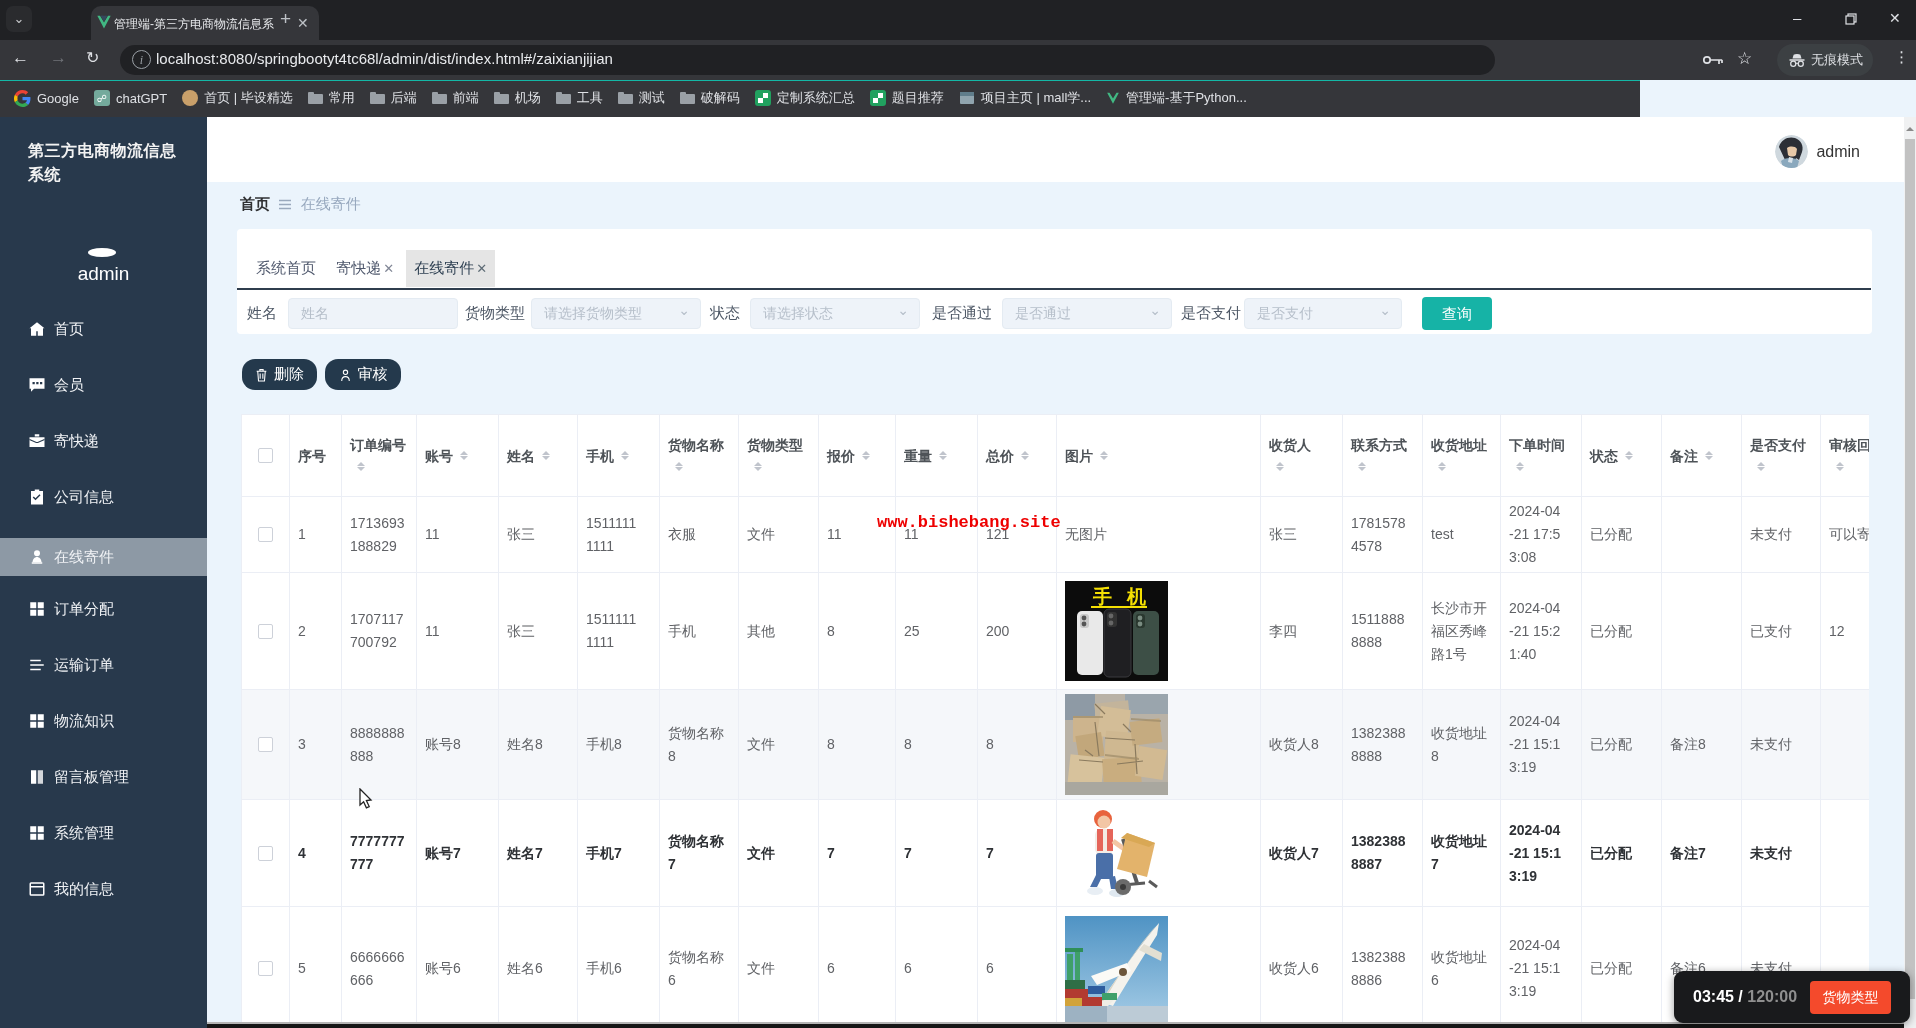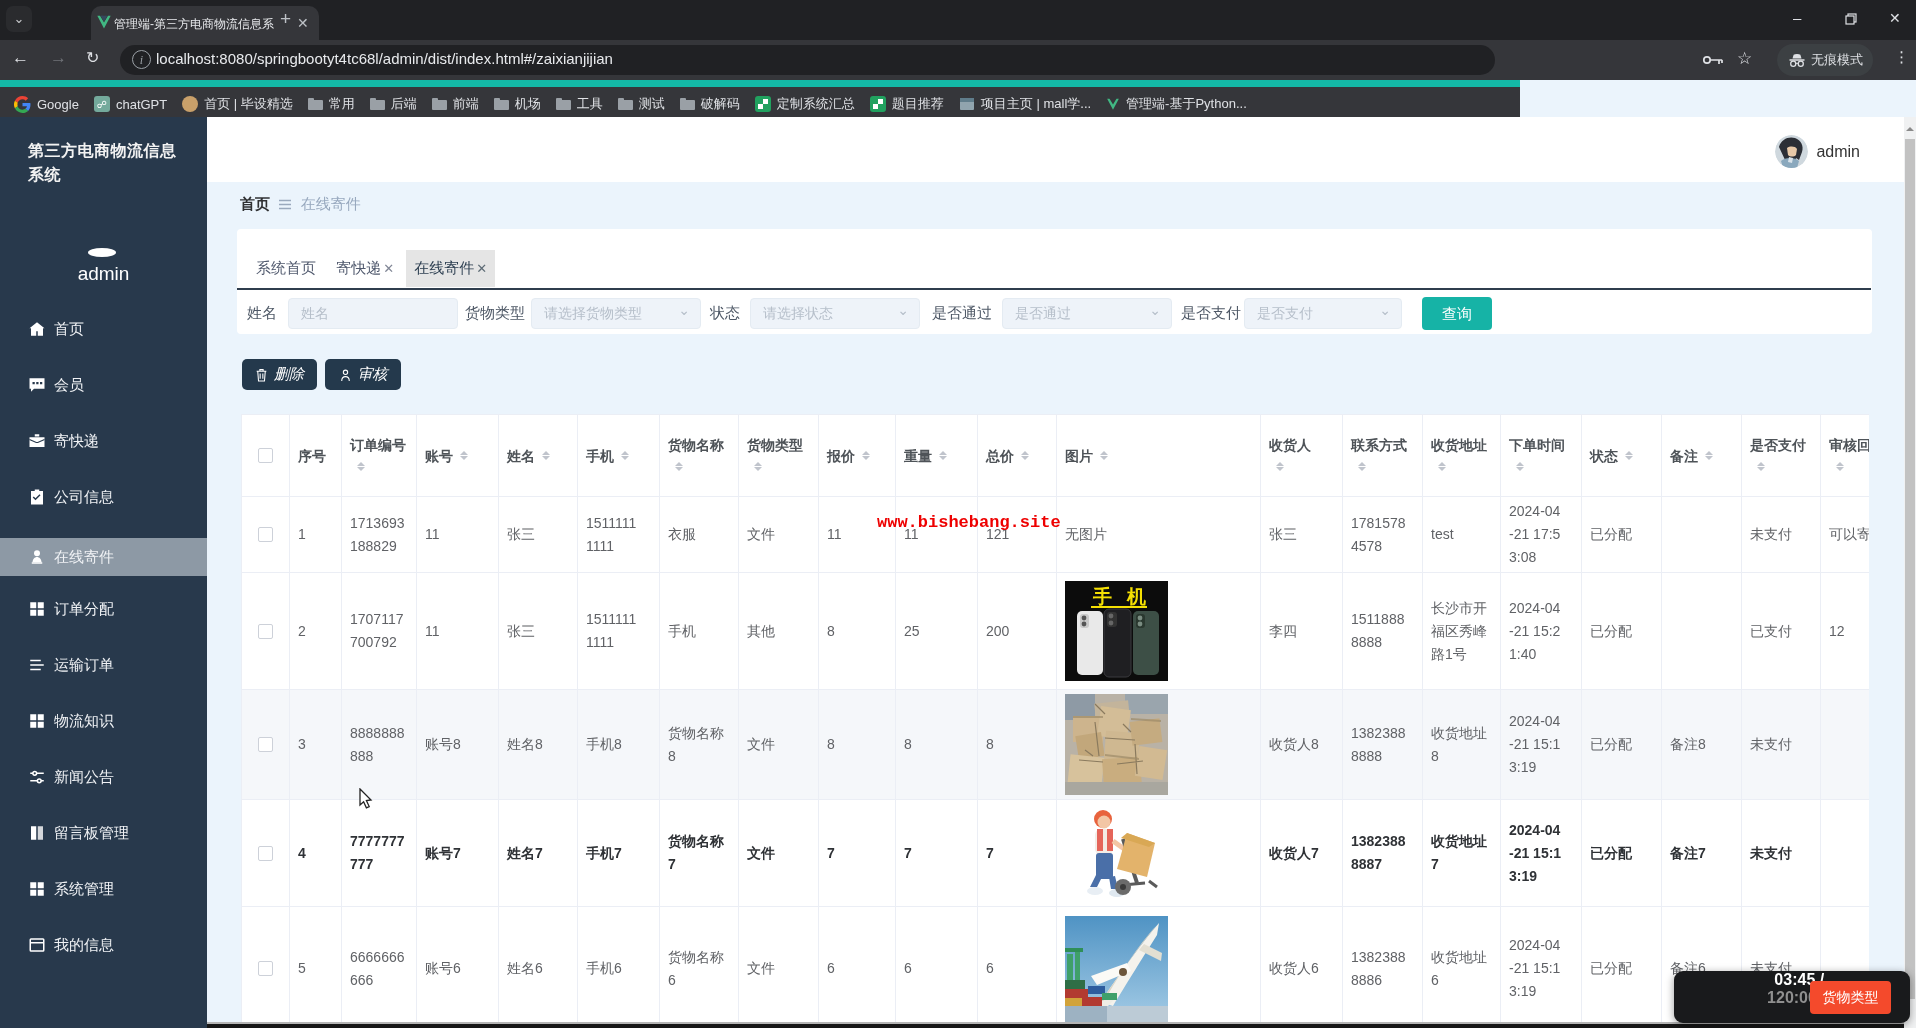--- a/index.html
+++ b/index.html
@@ -2,21 +2,21 @@
 <html><head>
 <meta charset="utf-8">
 <title>page</title>
 <style>
 * { margin:0; padding:0; box-sizing:border-box; }
 html,body { width:1916px; height:1028px; overflow:hidden; font-family:"Liberation Sans", sans-serif; }
 body { position:relative; background:#ebf4fc; }
 
 #tabbar { position:absolute; left:0; top:0; width:1916px; height:40px; background:#202124; }
 #toolbar { position:absolute; left:0; top:40px; width:1916px; height:40px; background:#35363a; }
-#bookbar { position:absolute; left:0; top:80px; width:1520px; height:37px; background:#35363a; border-top:7px solid #14b8a6; }
+#bookbar { position:absolute; left:0; top:80px; width:1640px; height:37px; background:#35363a; border-top:1px solid #14b8a6; }
 .tab { position:absolute; left:43px; top:6px; width:228px; height:34px; background:#35363a; border-radius:10px 10px 0 0; color:#e8eaed; font-size:12px;margin-left:48px; }
 .chev { position:absolute; left:6px; top:6px; width:26px; height:26px; background:#2a2b2e; border-radius:7px; color:#c8cacd; text-align:center; line-height:26px; font-size:13px;}
 .bm { display:inline-flex; align-items:center; gap:6px; color:#dfe1e5; font-size:13px; margin-right:15px; white-space:nowrap; }
 .folder { width:15px; height:12px; position:relative; display:inline-block; }
 .folder:before { content:""; position:absolute; left:0; top:0; width:6px; height:3px; background:#9aa0a6; border-radius:1px 1px 0 0; }
 .folder:after { content:""; position:absolute; left:0; top:2px; width:15px; height:10px; background:#9aa0a6; border-radius:1px; }
 .gicon { width:16px; height:16px; border-radius:3px; background:#21a15f; display:inline-block; position:relative; }
 .gicon:after { content:""; position:absolute; left:3px; top:3px; width:10px; height:10px; background:conic-gradient(#fff 0 25%, transparent 0 50%, #fff 0 75%, transparent 0); }
 
 #sidebar { position:absolute; left:0; top:117px; width:207px; height:911px; background:#28394c; color:#fff; }
@@ -41,37 +41,37 @@
 .tabitem { display:inline-block; padding:0 8px; line-height:36px; }
 .tabitem .x { color:#808695; margin-left:2px; font-size:13px; }
 .tabactive { background:#e5e5e5; color:#2c3e50; }
 .tabline { position:absolute; left:0px; top:59px; width:1634px; height:2px; background:#2f3d4d; }
 
 .flt { position:absolute; top:68px; height:33px; display:flex; align-items:center; font-size:15px; color:#4e5866; }
 .finput { height:31px; background:#eef3f9; border:1px solid #e4ebf2; border-radius:4px; color:#b6bfca; font-size:14px; display:flex; align-items:center; padding-left:12px; position:relative;}
 .fsel:after { content:"\2304"; position:absolute; right:10px; top:3px; color:#b6bfca; font-size:14px; }
 #qbtn { position:absolute; left:1185px; top:68px; width:70px; height:33px; background:#16b3a6; color:#fff; font-size:15px; border-radius:4px; text-align:center; line-height:33px; }
 
-.abtn { position:absolute; top:242px; height:31px; background:#24394c; border-radius:5px; color:#fff; font-size:15px; display:flex; align-items:center; justify-content:center; gap:6px;font-style:italic; }
+.abtn { position:absolute; top:242px; height:31px; background:#24394c; border-radius:13px; color:#fff; font-size:15px; display:flex; align-items:center; justify-content:center; gap:6px; }
 
 #tbl { position:relative; border-collapse:collapse; table-layout:fixed; background:#fff; font-size:14px; color:#606266; }
 #tbl th, #tbl td { border:1px solid #ebeef5; padding:3px 8px; vertical-align:middle; text-align:left; overflow:hidden; word-break:break-all; }
 #tbl th { color:#4e5358; font-weight:bold; line-height:22px; padding-top:6px; padding-bottom:6px; }
 #tbl td svg { display:block; }
 #tbl td { line-height:23px; }
 .caret { display:inline-block; width:17px; height:19px; position:relative; vertical-align:-4px; margin-left:5px;}
 .caret:before { content:""; position:absolute; left:2px; top:1px; border:4px solid transparent; border-bottom-color:#c0c4cc; }
 .caret:after { content:""; position:absolute; left:2px; bottom:1px; border:4px solid transparent; border-top-color:#c0c4cc; }
 .ck { width:15px; height:15px; border:1px solid #cdd1d9; border-radius:2px; background:#fff; margin:0 auto; }
 .hovrow td { background:#f5f7fa; }
 .boldrow td { color:#2f3236; font-weight:600; }
 
 #wm { position:absolute; left:877px; top:513px; font-family:"Liberation Mono", monospace; font-weight:bold; font-size:17px; color:#ee0000; letter-spacing:0; }
 
-#rec { position:absolute; left:1674px; top:971px; width:236px; height:52px; background:#191a1c; border-radius:9px; box-shadow:0 2px 8px rgba(0,0,0,.4); display:flex; align-items:center;flex-direction:column; }
+#rec { position:absolute; left:1674px; top:971px; width:236px; height:52px; background:#191a1c; border-radius:9px; box-shadow:0 2px 8px rgba(0,0,0,.4); display:flex; align-items:center; }
 #rec .t1 { color:#fff; font-size:16px; margin-left:19px; font-weight:bold;}
 #rec .t2 { color:#8f8f8f; font-size:16px; font-weight:bold;}
 #recbtn { position:absolute; left:136px; top:10px; width:81px; height:33px; background:#f44a2c; border-radius:4px; color:#fff; font-size:14px; text-align:center; line-height:33px; }
 
 #hbar { position:absolute; left:207px; top:1022px; width:1709px; height:6px; background:#161616; border-top:2px solid #b5b5b5; }
 </style>
 </head>
 <body>
 
 <div id="tabbar">
@@ -185,25 +185,20 @@
         </svg>订单分配</div>
     <div class="mi"><svg width="18" height="18" viewBox="0 0 24 24" fill="none" stroke="#fff" stroke-width="2">
           <path d="M3 6h14M3 12h18M3 18h14"></path>
         </svg>运输订单</div>
     <div class="mi"><svg width="18" height="18" viewBox="0 0 24 24" fill="#fff">
           <rect x="3" y="3" width="8" height="8"></rect>
           <rect x="13" y="3" width="8" height="8"></rect>
           <rect x="3" y="13" width="8" height="8"></rect>
           <rect x="13" y="13" width="8" height="8"></rect>
         </svg>物流知识</div>
-    <div class="mi"><svg width="18" height="18" viewBox="0 0 24 24" fill="none" stroke="#fff" stroke-width="2">
-          <path d="M3 7h18M3 17h18"></path>
-          <circle cx="9" cy="7" r="2.5" fill="#28394c"></circle>
-          <circle cx="15" cy="17" r="2.5" fill="#28394c"></circle>
-        </svg>新闻公告</div>
     <div class="mi"><svg width="18" height="18" viewBox="0 0 24 24" fill="#fff">
           <path d="M4 3h7v18H4z"></path>
           <path d="M13 3h7v18h-7z" opacity=".8"></path>
         </svg>留言板管理</div>
     <div class="mi"><svg width="18" height="18" viewBox="0 0 24 24" fill="#fff">
           <rect x="3" y="3" width="8" height="8"></rect>
           <rect x="13" y="3" width="8" height="8"></rect>
           <rect x="3" y="13" width="8" height="8"></rect>
           <rect x="13" y="13" width="8" height="8"></rect>
         </svg>系统管理</div>

